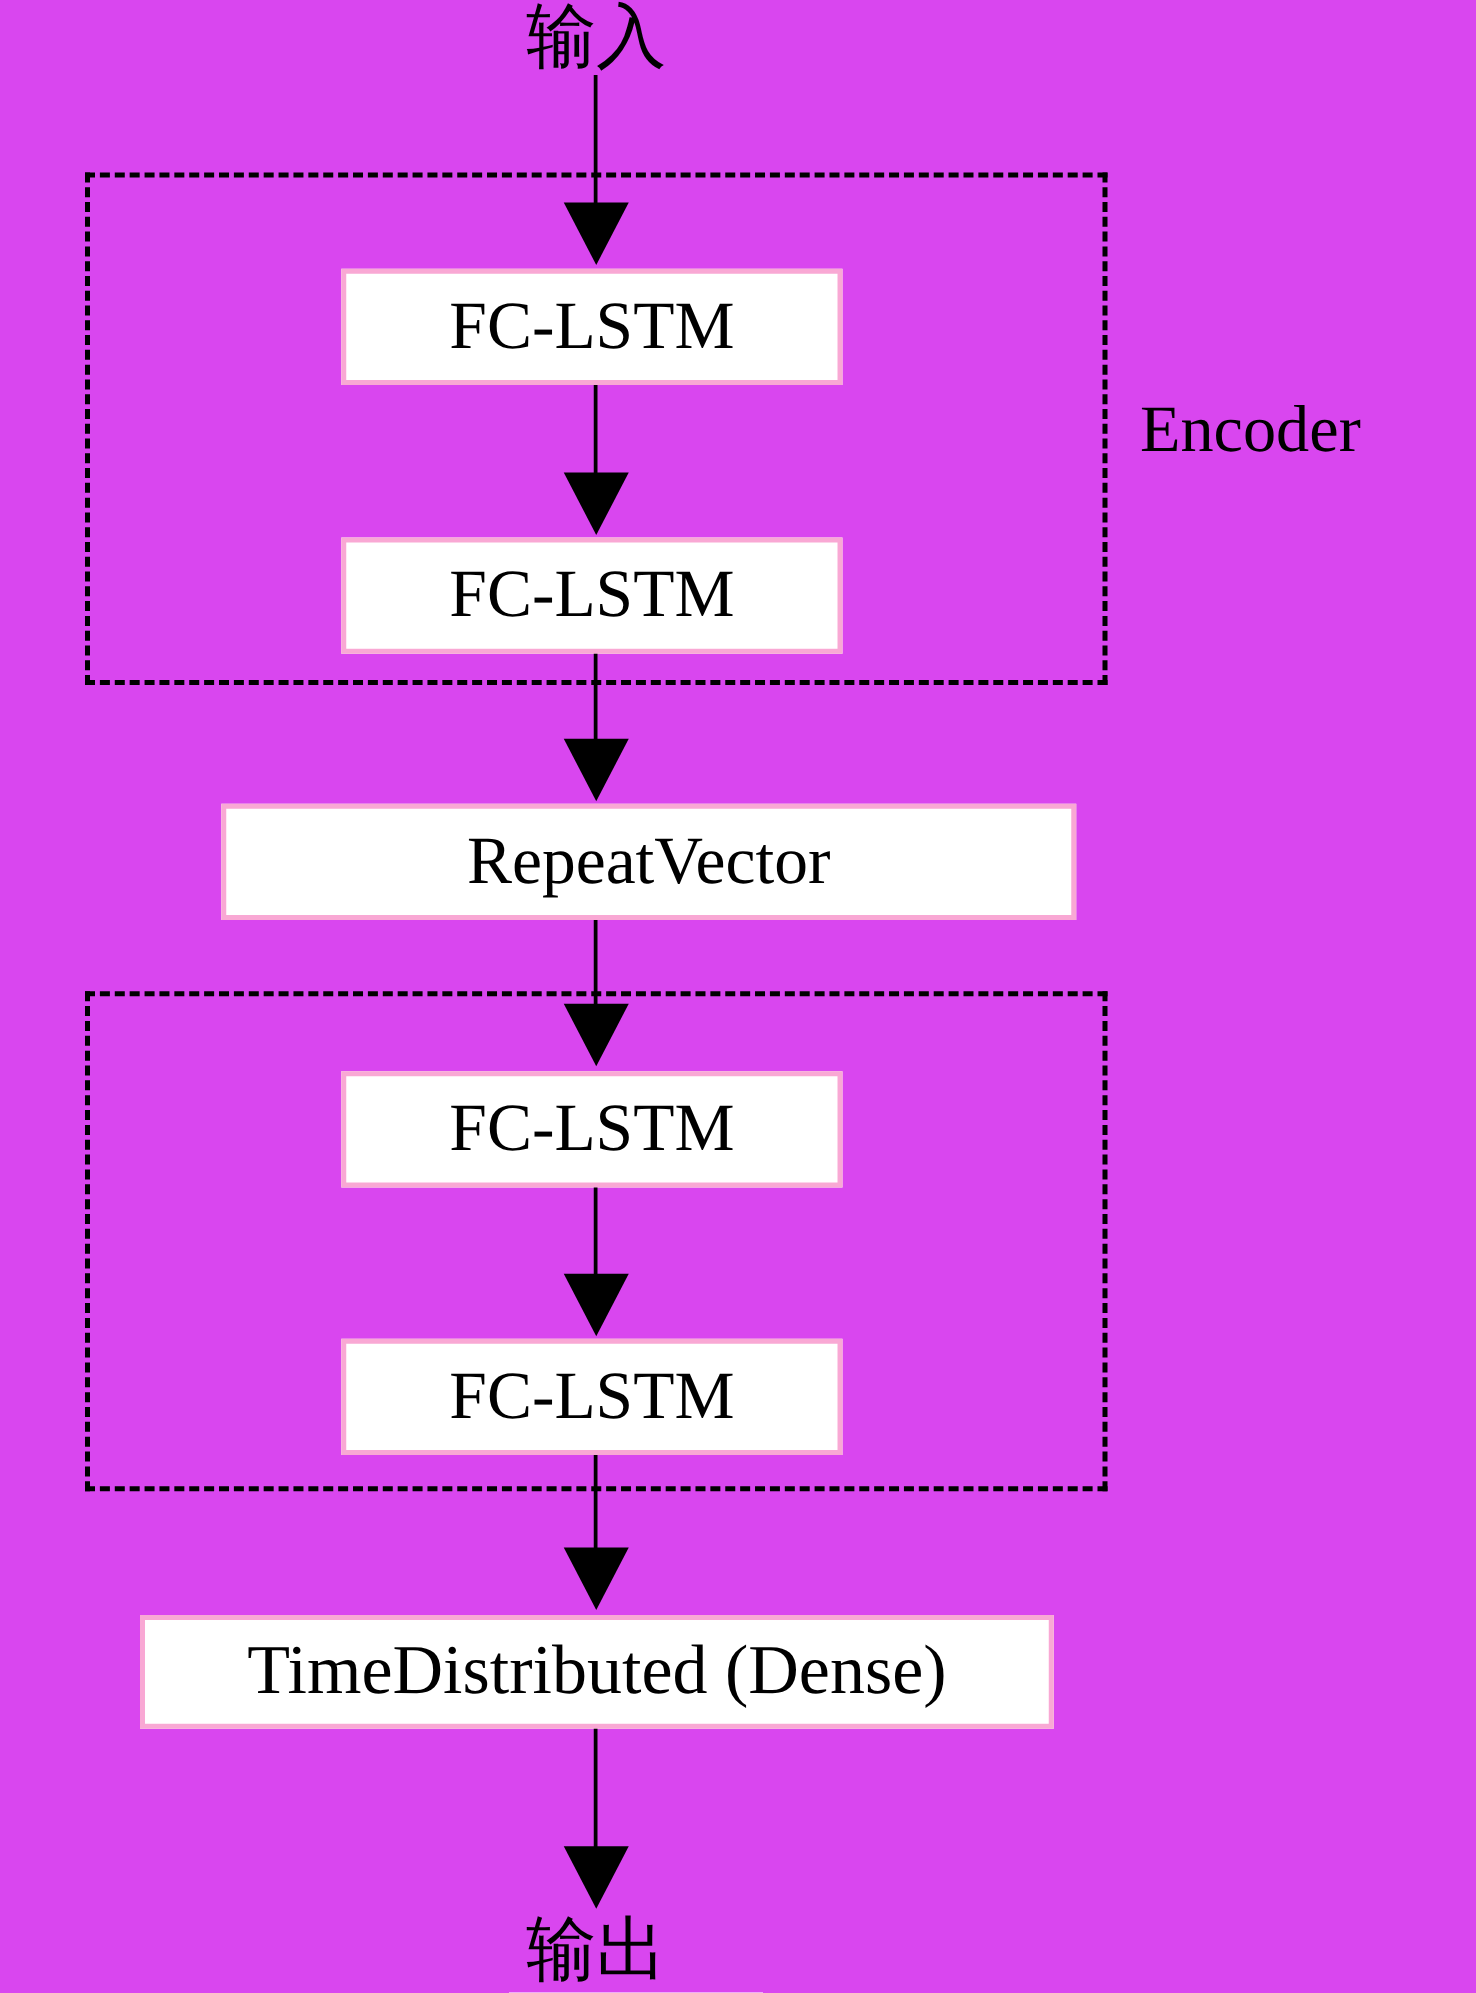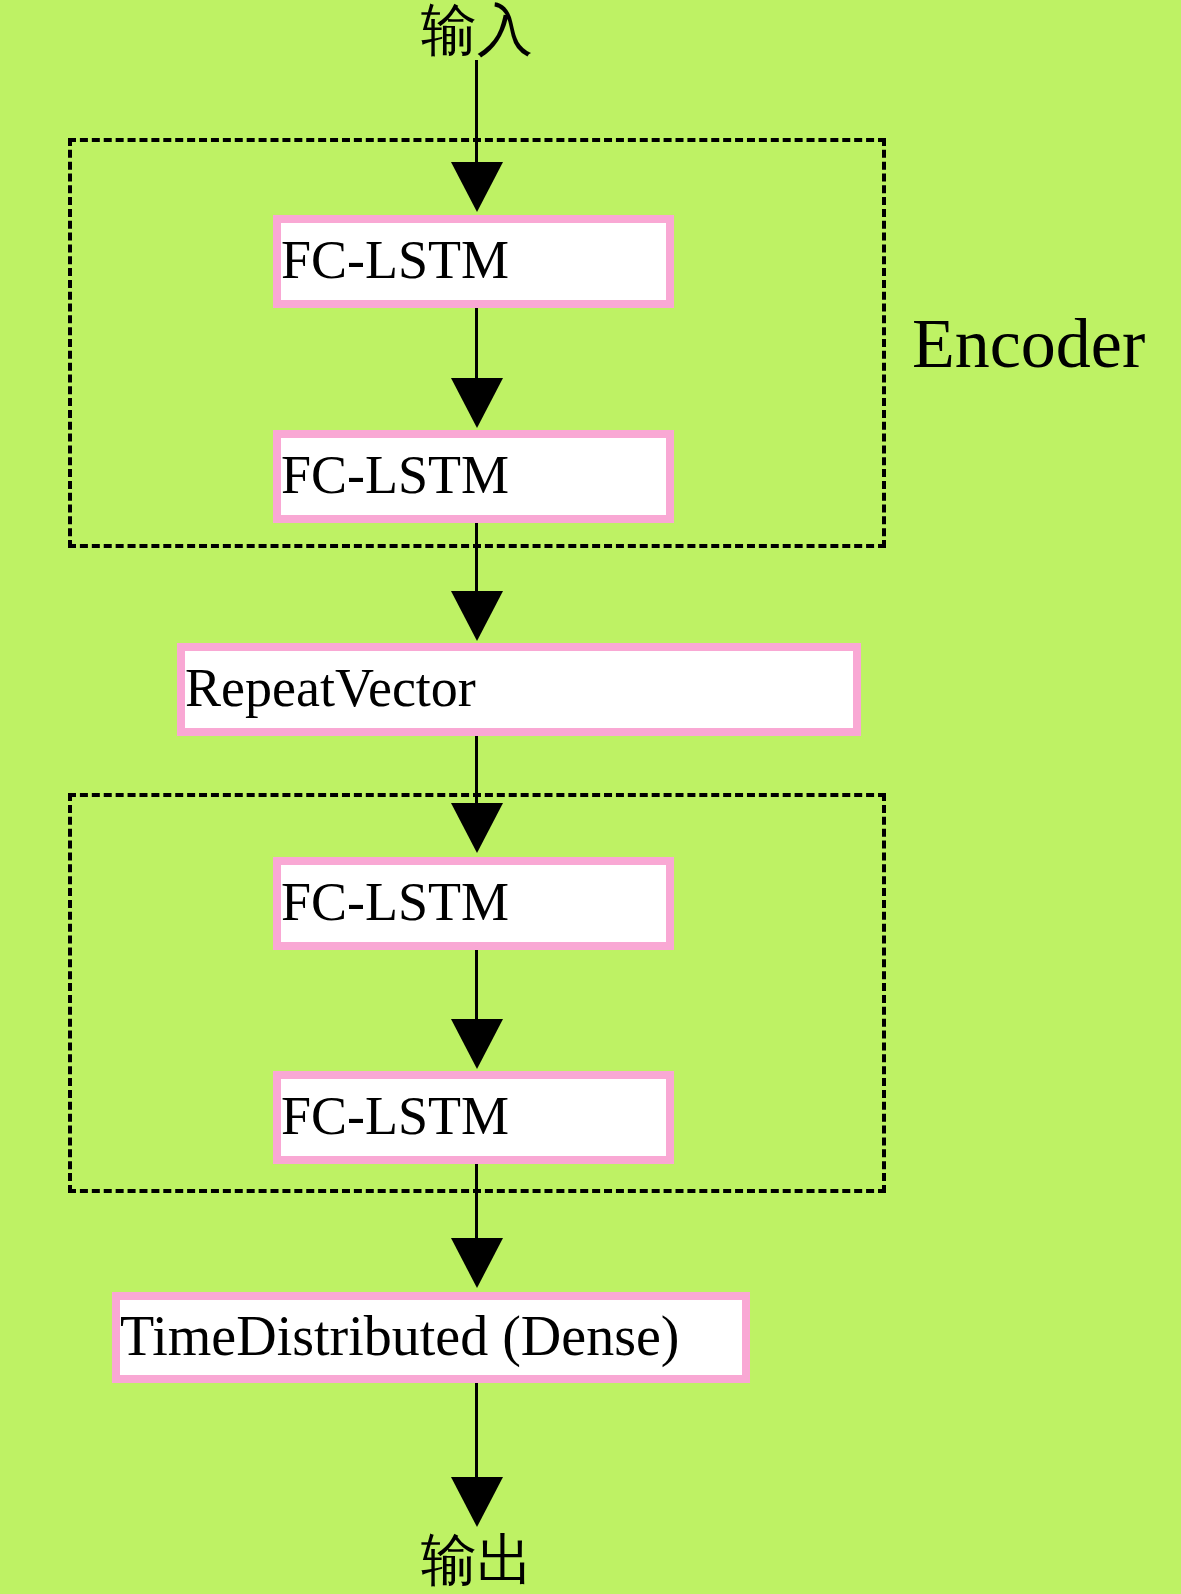--- a/index.html
+++ b/index.html
@@ -4,59 +4,60 @@
 <style>
   html, body {
     margin: 0;
     padding: 0;
     background: #ffffff;
   }
   .canvas {
     position: relative;
     width: 1181px;
     height: 1594px;
-    background: #bef264;
+    background: #d946ef;
     font-family: "Liberation Serif", "DejaVu Serif", serif;
     color: #000000;
     overflow: hidden;
   }
   .io-label {
     position: absolute;
     left: 477px;
     transform: translateX(-50%);
     font-size: 56px;
     line-height: 60px;
     white-space: nowrap;
     color: #000000;
   }
   .node-box {
     position: absolute;
     box-sizing: border-box;
-    border: 8px solid #f9a8d4;
+    border: 4px solid #f9a8d4;
     background: #ffffff;
     display: flex;
     align-items: center;
+    justify-content: center;
   }
   .node-box .node-label {
     font-size: 54px;
     line-height: 1;
     white-space: nowrap;
     color: #000000;
     padding-bottom: 4px;
   }
   .region-box {
     position: absolute;
     box-sizing: border-box;
     border: 4px dashed #000000;
     background: transparent;
   }
   .region-label {
     position: absolute;
     transform: translateY(-50%);
-    font-size: 70px;
+    font-size: 53px;
     line-height: 1;
     white-space: nowrap;
     color: #000000;
   }
   .arrow-line {
     position: absolute;
     left: 475px;
     width: 3px;
     background: #000000;
   }
@@ -89,21 +90,21 @@
   .output-label { top: 1530px; }
 
   .encoder-region { left: 68px;  top: 138px;  width: 818px; height: 410px; }
   .decoder-region { left: 68px;  top: 793px;  width: 818px; height: 400px; }
 
   .enc-lstm1 { left: 273px; top: 215px;  width: 401px; height: 93px; }
   .enc-lstm2 { left: 273px; top: 430px;  width: 401px; height: 93px; }
   .repeat-vector { left: 177px; top: 643px; width: 684px; height: 93px; }
   .dec-lstm1 { left: 273px; top: 857px;  width: 401px; height: 93px; }
   .dec-lstm2 { left: 273px; top: 1071px; width: 401px; height: 93px; }
-  .time-distributed { left: 112px; top: 1292px; width: 638px; height: 91px; }
+  .time-distributed { left: 112px; top: 1292px; width: 731px; height: 91px; }
   .time-distributed .node-label { font-size: 56px; }
 
   .encoder-label { left: 912px; top: 344px; }
   .decoder-label { left: 916px; top: 981px; }
 </style>
 </head>
 <body>
 
 <div class="canvas">
 

